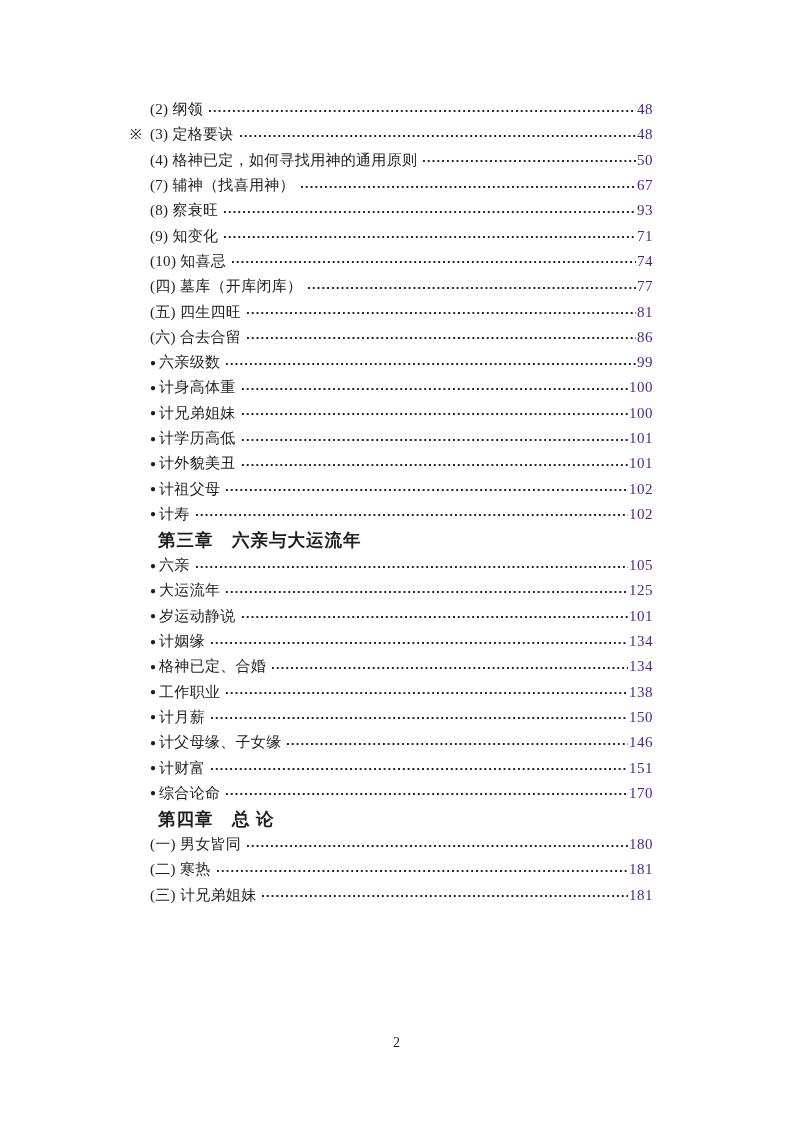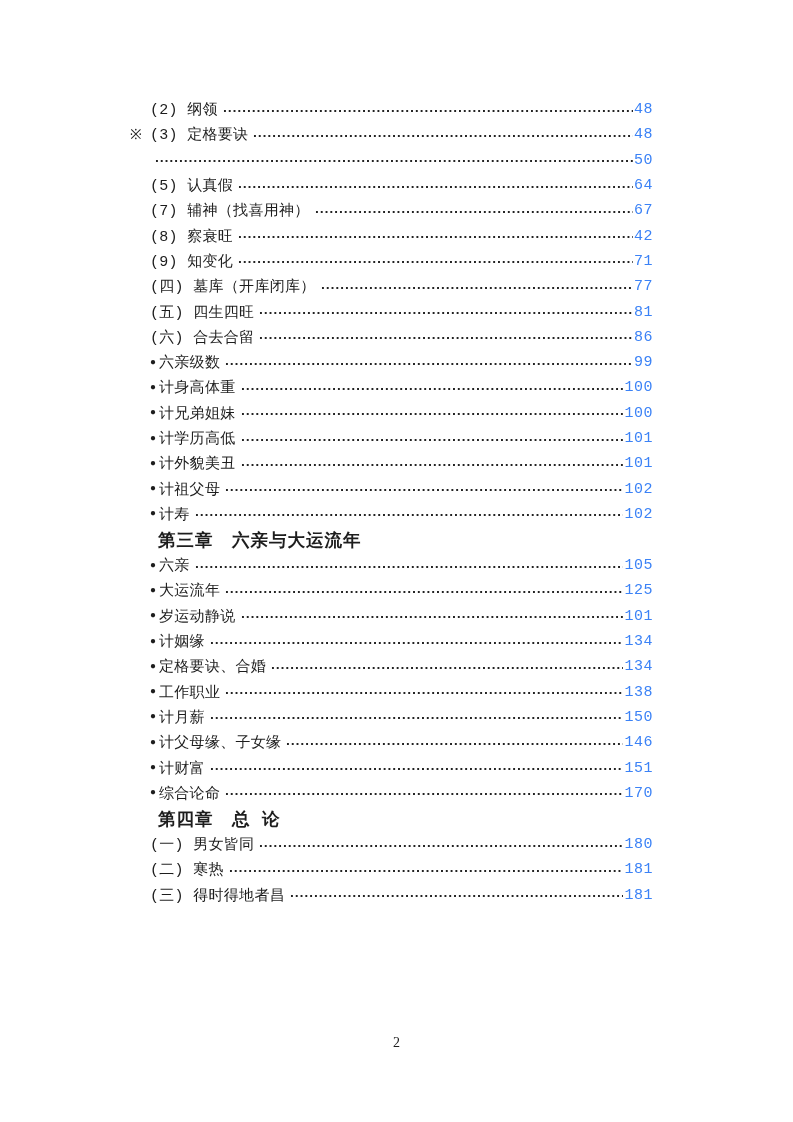--- a/index.html
+++ b/index.html
@@ -20,21 +20,20 @@
     width: 503px;
   }
   .toc-row {
     position: relative;
     display: flex;
     align-items: center;
     height: 25.3px;
     font-size: 15px;
     color: #1d1d1d;
     white-space: nowrap;
-    font-family: Liberation Mono, monospace;
   }
   .toc-row .star {
     position: absolute;
     left: -20px;
     top: 50%;
     transform: translateY(-50%);
     font-size: 14px;
     line-height: 1;
   }
   .toc-row .bullet {
@@ -53,21 +52,21 @@
     margin: 2px 1px 0 5px;
     background-image: radial-gradient(circle at 2px 2px, #222222 1.05px, rgba(0,0,0,0) 1.4px);
     background-size: 4.8px 4px;
     background-repeat: repeat-x;
     background-position: left center;
     min-width: 8px;
   }
   .toc-row .pagenum {
     flex: 0 0 auto;
     font-size: 15px;
-    color: #3b82f6;
+    color: #4c1d95;
     letter-spacing: 0.5px;
   }
   .toc-row.chapter { height: 26px; }
   .toc-row.chapter .label {
     font-weight: bold;
     font-size: 17.5px;
     margin-left: 8px;
     letter-spacing: 1px;
   }
   .footer-pagenum {
@@ -89,42 +88,43 @@
         <span class="leader"></span>
         <span class="pagenum">48</span>
       </div>
       <div class="toc-row">
         <span class="star">※</span>
         <span class="label">(3) 定格要诀</span>
         <span class="leader"></span>
         <span class="pagenum">48</span>
       </div>
       <div class="toc-row">
+        <span class="label">(4) 格神已定，如何寻找用神的通用原则</span>
         <span class="leader"></span>
         <span class="pagenum">50</span>
       </div>
       <div class="toc-row">
-        <span class="label">(5) 认真假</span>
-        <span class="leader"></span>
-        <span class="pagenum">64</span>
-      </div>
-      <div class="toc-row">
         <span class="label">(7) 辅神（找喜用神）</span>
         <span class="leader"></span>
         <span class="pagenum">67</span>
       </div>
       <div class="toc-row">
         <span class="label">(8) 察衰旺</span>
         <span class="leader"></span>
-        <span class="pagenum">42</span>
+        <span class="pagenum">93</span>
       </div>
       <div class="toc-row">
         <span class="label">(9) 知变化</span>
         <span class="leader"></span>
         <span class="pagenum">71</span>
+      </div>
+      <div class="toc-row">
+        <span class="label">(10) 知喜忌</span>
+        <span class="leader"></span>
+        <span class="pagenum">74</span>
       </div>
       <div class="toc-row">
         <span class="label">(四) 墓库（开库闭库）</span>
         <span class="leader"></span>
         <span class="pagenum">77</span>
       </div>
       <div class="toc-row">
         <span class="label">(五) 四生四旺</span>
         <span class="leader"></span>
         <span class="pagenum">81</span>
@@ -198,21 +198,21 @@
         <span class="pagenum">101</span>
       </div>
       <div class="toc-row">
         <span class="bullet">●</span>
         <span class="label">计姻缘</span>
         <span class="leader"></span>
         <span class="pagenum">134</span>
       </div>
       <div class="toc-row">
         <span class="bullet">●</span>
-        <span class="label">定格要诀、合婚</span>
+        <span class="label">格神已定、合婚</span>
         <span class="leader"></span>
         <span class="pagenum">134</span>
       </div>
       <div class="toc-row">
         <span class="bullet">●</span>
         <span class="label">工作职业</span>
         <span class="leader"></span>
         <span class="pagenum">138</span>
       </div>
       <div class="toc-row">
@@ -246,19 +246,19 @@
         <span class="label">(一) 男女皆同</span>
         <span class="leader"></span>
         <span class="pagenum">180</span>
       </div>
       <div class="toc-row">
         <span class="label">(二) 寒热</span>
         <span class="leader"></span>
         <span class="pagenum">181</span>
       </div>
       <div class="toc-row">
-        <span class="label">(三) 得时得地者昌</span>
+        <span class="label">(三) 计兄弟姐妹</span>
         <span class="leader"></span>
         <span class="pagenum">181</span>
       </div>
     </div>
   <div class="footer-pagenum">2</div>
 </div>
 
 </body></html>

